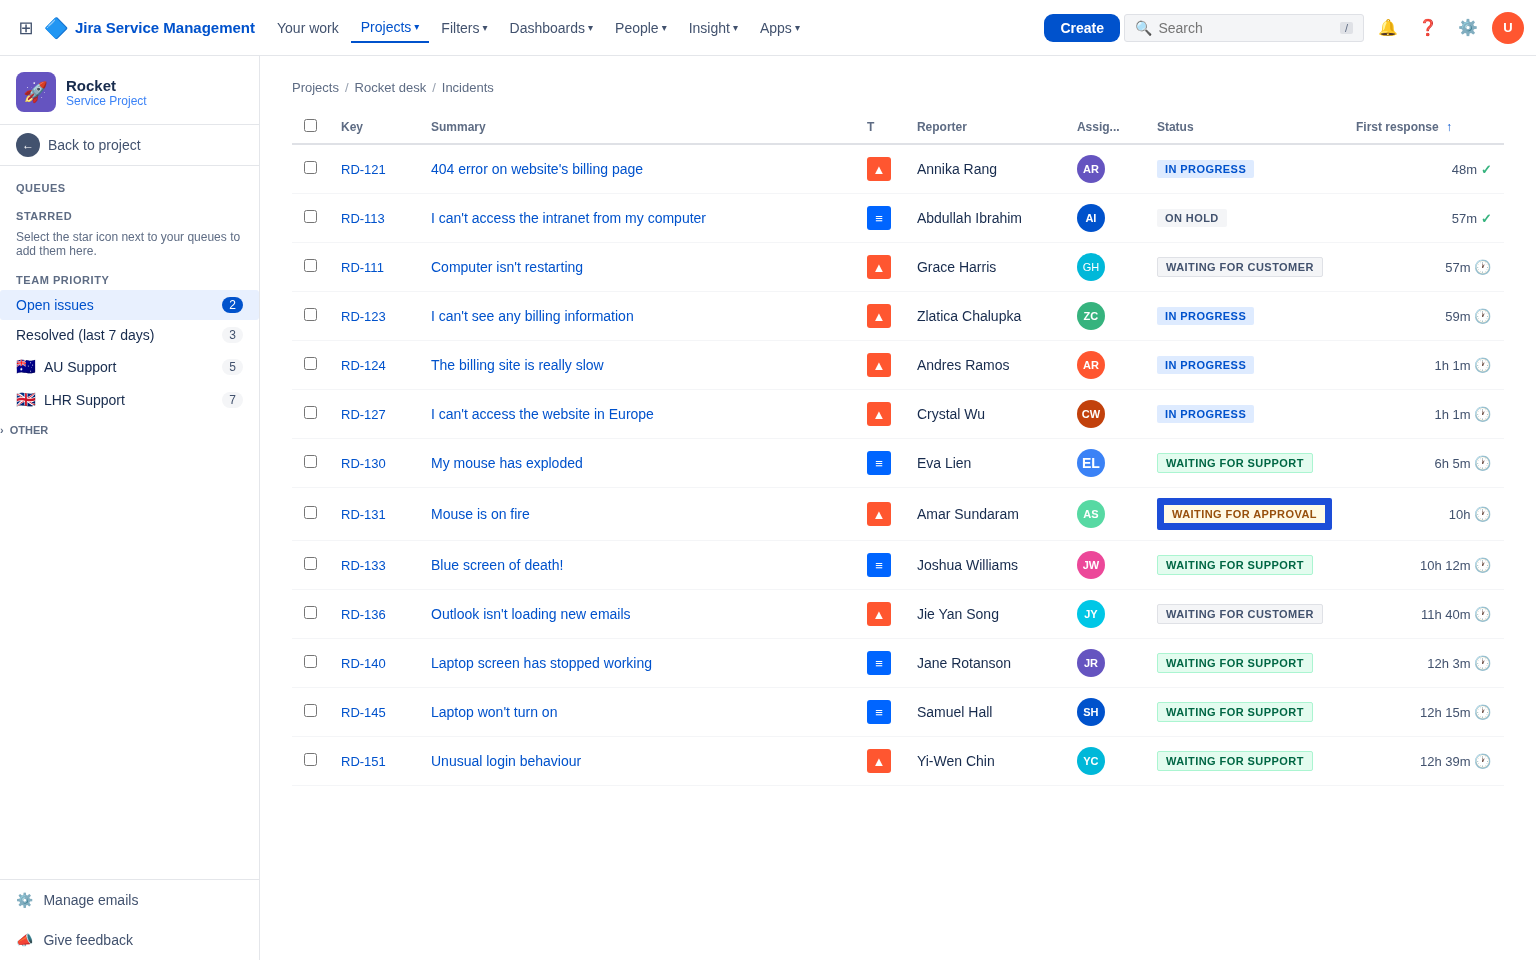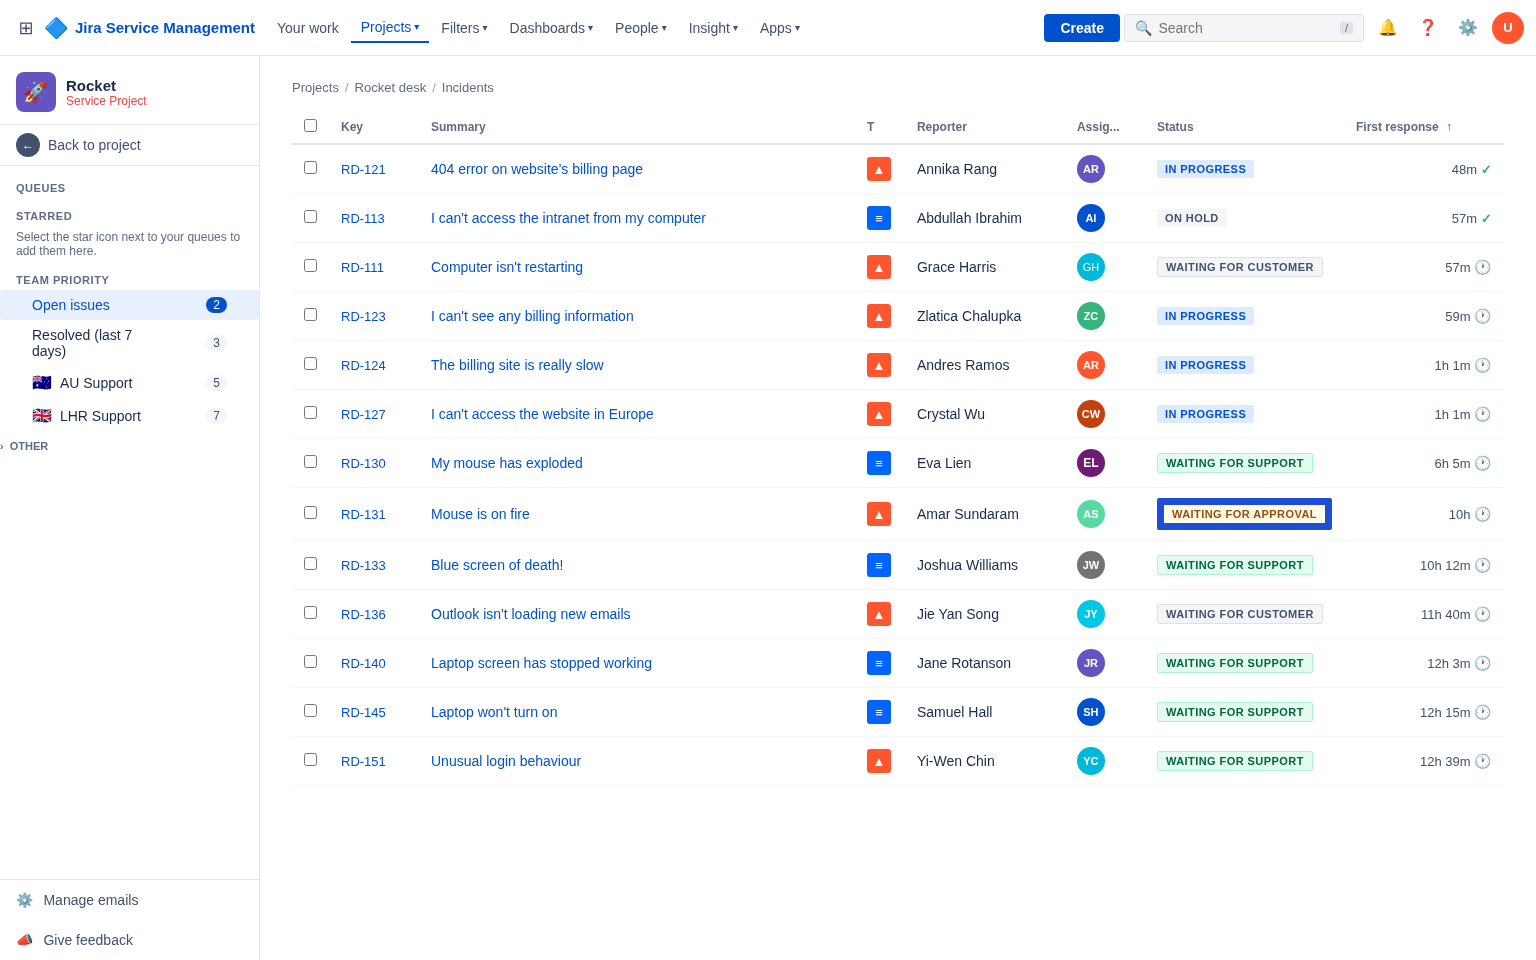--- a/index.html
+++ b/index.html
@@ -11,44 +11,44 @@
       background: #fff; border-bottom: 1px solid #e4e6ea;
       padding: 0 12px; gap: 4px; position: fixed; top: 0; left: 0; right: 0; z-index: 100;
     }
     .topnav-grid-icon { width: 28px; height: 28px; display: flex; align-items: center; justify-content: center; cursor: pointer; color: #42526e; font-size: 18px; }
     .topnav-logo { display: flex; align-items: center; gap: 6px; margin-right: 8px; text-decoration: none; color: #0052cc; font-weight: 700; font-size: 15px; white-space: nowrap; }
     .topnav-logo .logo-icon { font-size: 20px; }
     .topnav-nav { display: flex; align-items: center; gap: 2px; flex: 1; }
     .nav-item { padding: 6px 10px; border-radius: 3px; cursor: pointer; color: #42526e; font-size: 14px; display: flex; align-items: center; gap: 3px; white-space: nowrap; }
     .nav-item.active { color: #0052cc; border-bottom: 2px solid #0052cc; border-radius: 0; }
     .nav-item .caret { font-size: 10px; }
-    .create-btn { background: #0052cc; color: #fff; border: none; border-radius: 4px; padding: 6px 16px; font-size: 14px; font-weight: 600; cursor: pointer; white-space: nowrap; }
+    .create-btn { background: #0052cc; color: #fff; border: none; border-radius: 9px; padding: 6px 16px; font-size: 14px; font-weight: 600; cursor: pointer; white-space: nowrap; }
     .topnav-right { display: flex; align-items: center; gap: 8px; margin-left: auto; }
     .search-box { display: flex; align-items: center; gap: 6px; background: #f4f5f7; border: 1px solid #dfe1e6; border-radius: 3px; padding: 5px 10px; width: 240px; cursor: text; }
     .search-box input { background: transparent; border: none; outline: none; font-size: 14px; color: #42526e; width: 100%; }
     .search-kbd { background: #dfe1e6; border-radius: 2px; padding: 0 5px; font-size: 11px; color: #5e6c84; }
     .icon-btn { width: 32px; height: 32px; display: flex; align-items: center; justify-content: center; border-radius: 50%; cursor: pointer; color: #42526e; font-size: 16px; }
     .avatar { width: 32px; height: 32px; border-radius: 50%; background: #ff5630; display: flex; align-items: center; justify-content: center; color: #fff; font-weight: 600; font-size: 13px; cursor: pointer; overflow: hidden; }
 
     
     .layout { display: flex; margin-top: 56px; height: calc(100vh - 56px); }
 
     
     .sidebar { width: 260px; min-width: 260px; background: #fff; border-right: 1px solid #e4e6ea; overflow-y: auto; display: flex; flex-direction: column; }
     .sidebar-header { padding: 16px 16px 12px; display: flex; align-items: center; gap: 10px; }
     .project-icon { width: 40px; height: 40px; border-radius: 8px; background: #6554c0; display: flex; align-items: center; justify-content: center; font-size: 20px; }
     .project-info .proj-name { font-size: 15px; font-weight: 600; color: #172b4d; }
-    .project-info .proj-type { font-size: 12px; color: #ef4444; }
+    .project-info .proj-type { font-size: 12px; color: #3b82f6; }
     .back-btn { display: flex; align-items: center; gap: 8px; padding: 8px 16px; cursor: pointer; color: #42526e; font-size: 14px; border-top: 1px solid #e4e6ea; border-bottom: 1px solid #e4e6ea; }
     .back-icon { width: 24px; height: 24px; background: #42526e; border-radius: 50%; display: flex; align-items: center; justify-content: center; color: #fff; font-size: 12px; }
     .sidebar-section { padding: 16px 16px 8px; }
     .sidebar-section-title { font-size: 11px; font-weight: 700; color: #5e6c84; text-transform: uppercase; letter-spacing: 0.05em; margin-bottom: 8px; }
     .sidebar-starred-note { font-size: 12px; color: #5e6c84; }
     .sidebar-group-title { font-size: 11px; font-weight: 700; color: #5e6c84; text-transform: uppercase; letter-spacing: 0.05em; padding: 8px 16px 4px; }
-    .sidebar-item { display: flex; align-items: center; justify-content: space-between; padding: 7px 32px; cursor: pointer; color: #172b4d; font-size: 14px; gap: 40px; }
+    .sidebar-item { display: flex; align-items: center; justify-content: space-between; padding: 7px 16px; cursor: pointer; color: #172b4d; font-size: 14px; gap: 40px; }
     .sidebar-item.active { background: #e8f0fe; color: #0052cc; font-weight: 500; border-radius: 3px; }
     .sidebar-item-left { display: flex; align-items: center; gap: 8px; }
     .badge { background: #f4f5f7; border-radius: 10px; padding: 1px 7px; font-size: 12px; color: #42526e; font-weight: 500; }
     .sidebar-item.active .badge { background: #0052cc; color: #fff; }
     .flag-icon { font-size: 16px; }
     .sidebar-footer { margin-top: auto; border-top: 1px solid #e4e6ea; }
     .sidebar-bottom-item { display: flex; align-items: center; gap: 10px; padding: 12px 16px; cursor: pointer; color: #42526e; font-size: 14px; }
     .sidebar-other { padding: 4px 16px; }
     .other-toggle { display: flex; align-items: center; gap: 6px; font-size: 11px; font-weight: 700; color: #5e6c84; text-transform: uppercase; cursor: pointer; padding: 8px 0; }
 
@@ -429,21 +429,21 @@
     <td>
       <a href="#" class="summary-link">My mouse has exploded</a>
     </td>
     <td>
       <div class="type-icon type-service">≡</div>
     </td>
     <td>
       <span class="reporter-name">Eva Lien</span>
     </td>
     <td>
-      <div class="assignee-avatar" style="background:#701a75;color:#fff;font-size:12px;font-weight:600;">EL</div>
+      <div class="assignee-avatar" style="background:#3b82f6;color:#fff;font-size:14px;font-weight:600;">EL</div>
     </td>
     <td>
       <span class="status-badge status-waiting-support">WAITING FOR SUPPORT</span>
     </td>
     <td>
       <div class="first-response">
         <span>6h 5m</span>
         <span class="clock-icon">🕐</span>
       </div>
     </td>
@@ -487,21 +487,21 @@
     <td>
       <a href="#" class="summary-link">Blue screen of death!</a>
     </td>
     <td>
       <div class="type-icon type-service">≡</div>
     </td>
     <td>
       <span class="reporter-name">Joshua Williams</span>
     </td>
     <td>
-      <div class="assignee-avatar" style="background:#737373;color:#fff;font-size:11px;font-weight:600;">JW</div>
+      <div class="assignee-avatar" style="background:#ec4899;color:#fff;font-size:11px;font-weight:600;">JW</div>
     </td>
     <td>
       <span class="status-badge status-waiting-support">WAITING FOR SUPPORT</span>
     </td>
     <td>
       <div class="first-response">
         <span>10h 12m</span>
         <span class="clock-icon">🕐</span>
       </div>
     </td>

